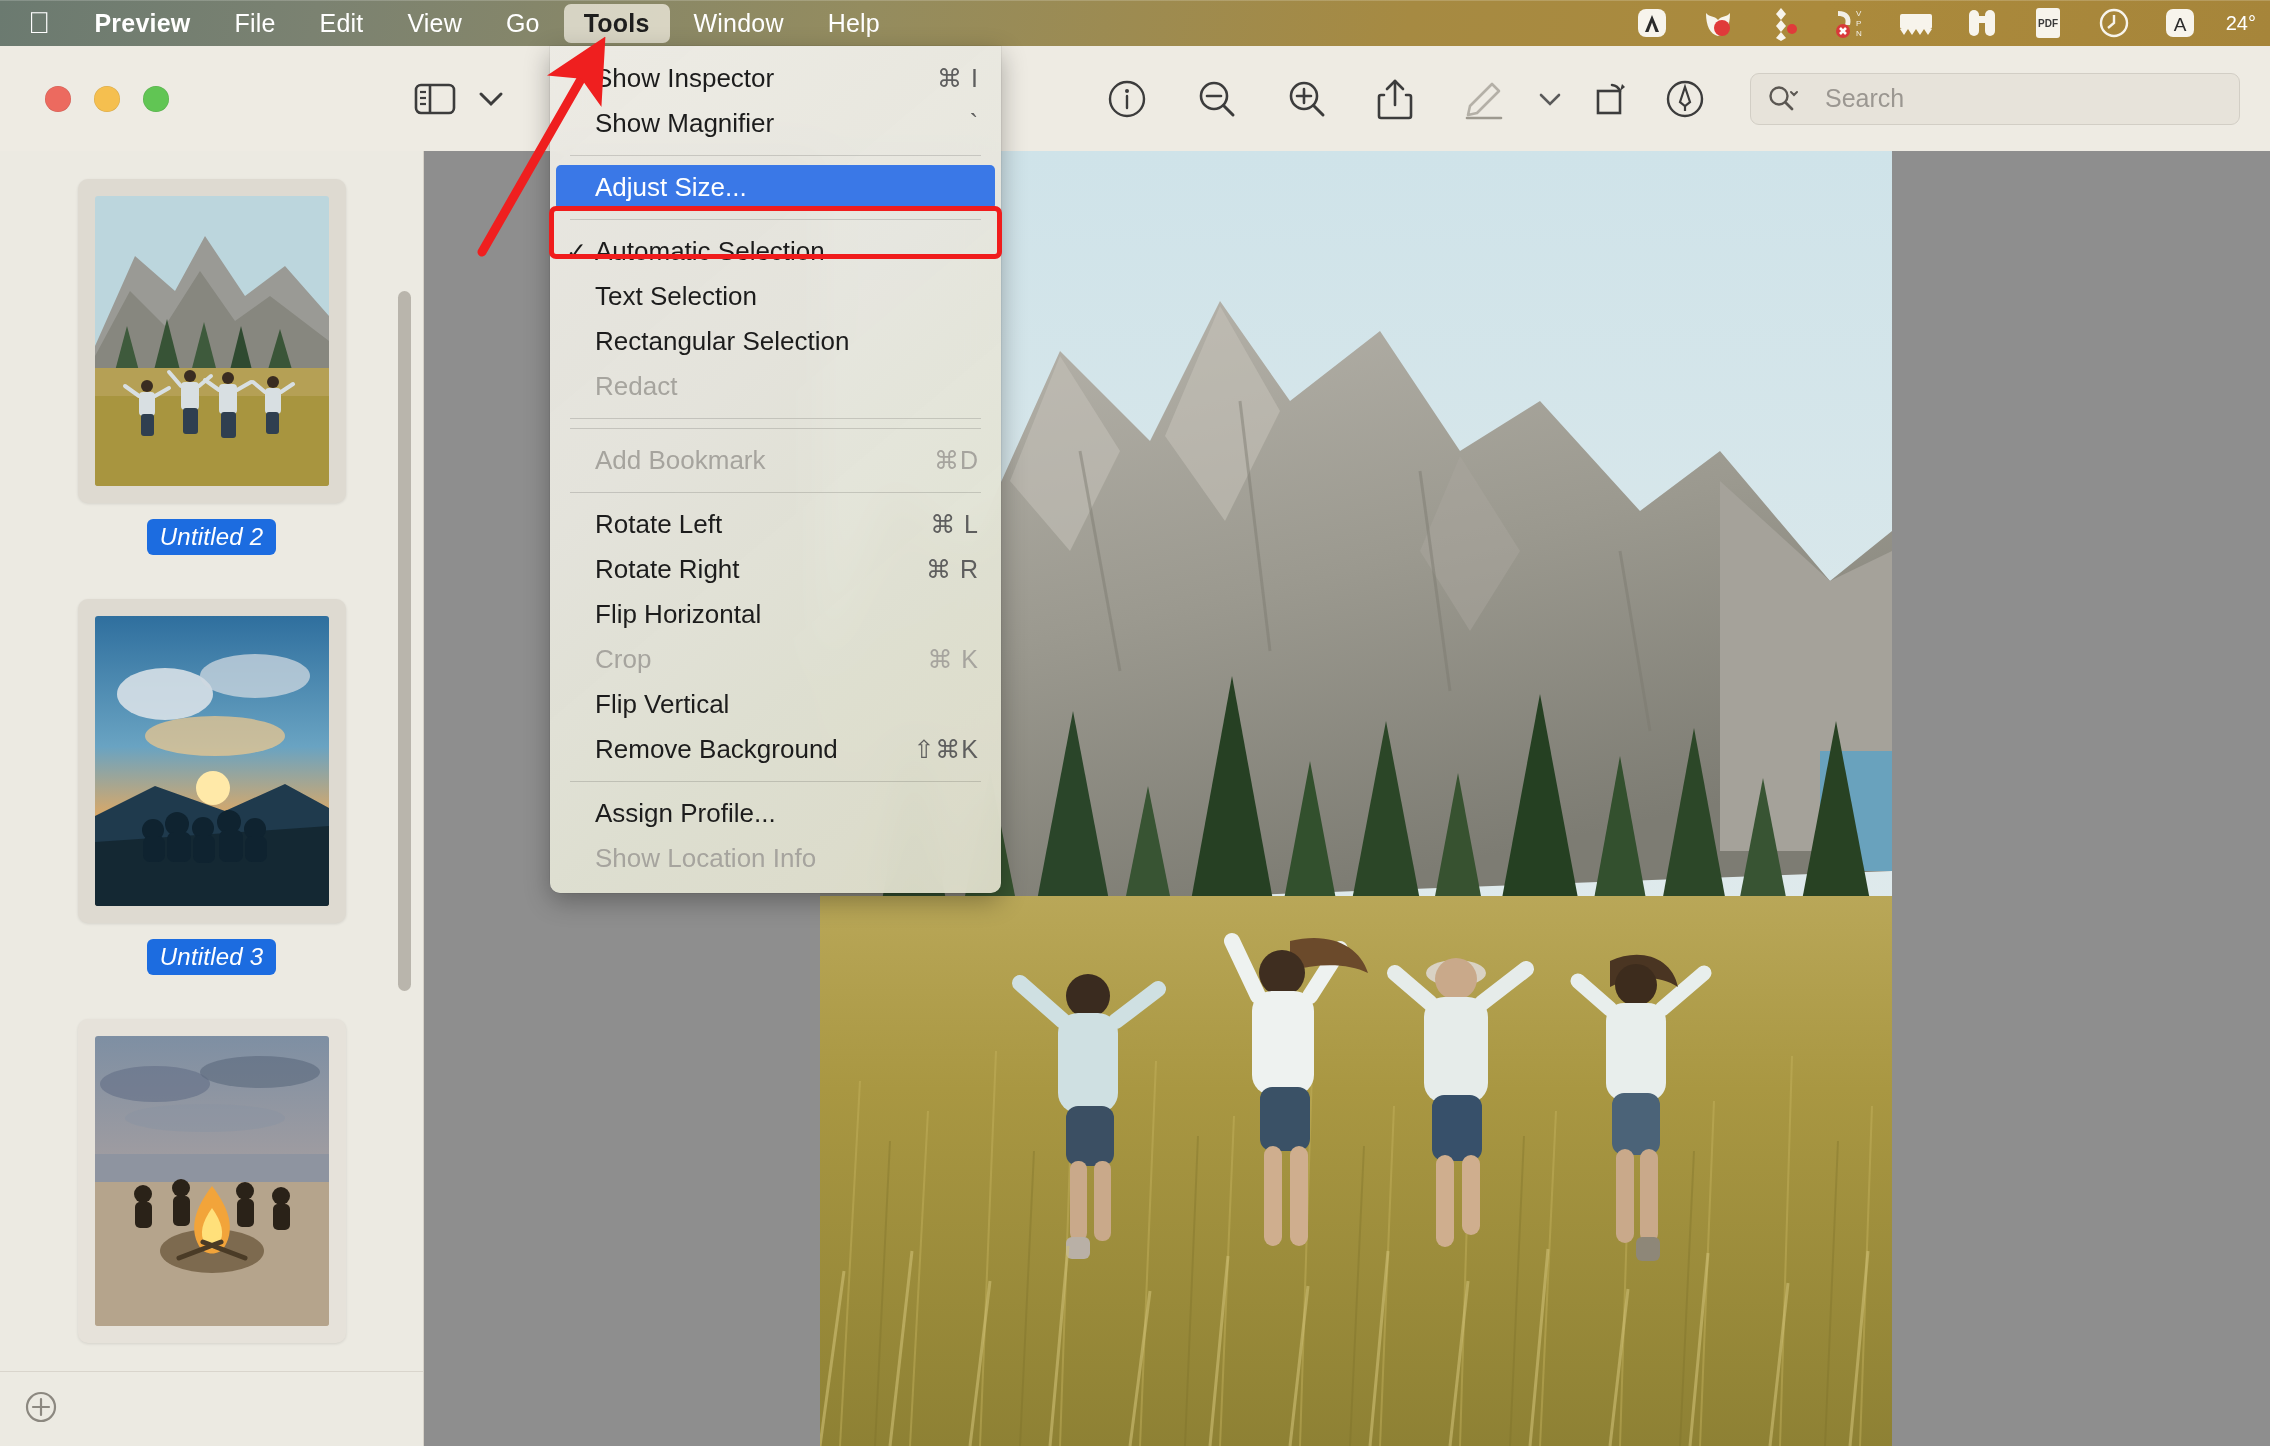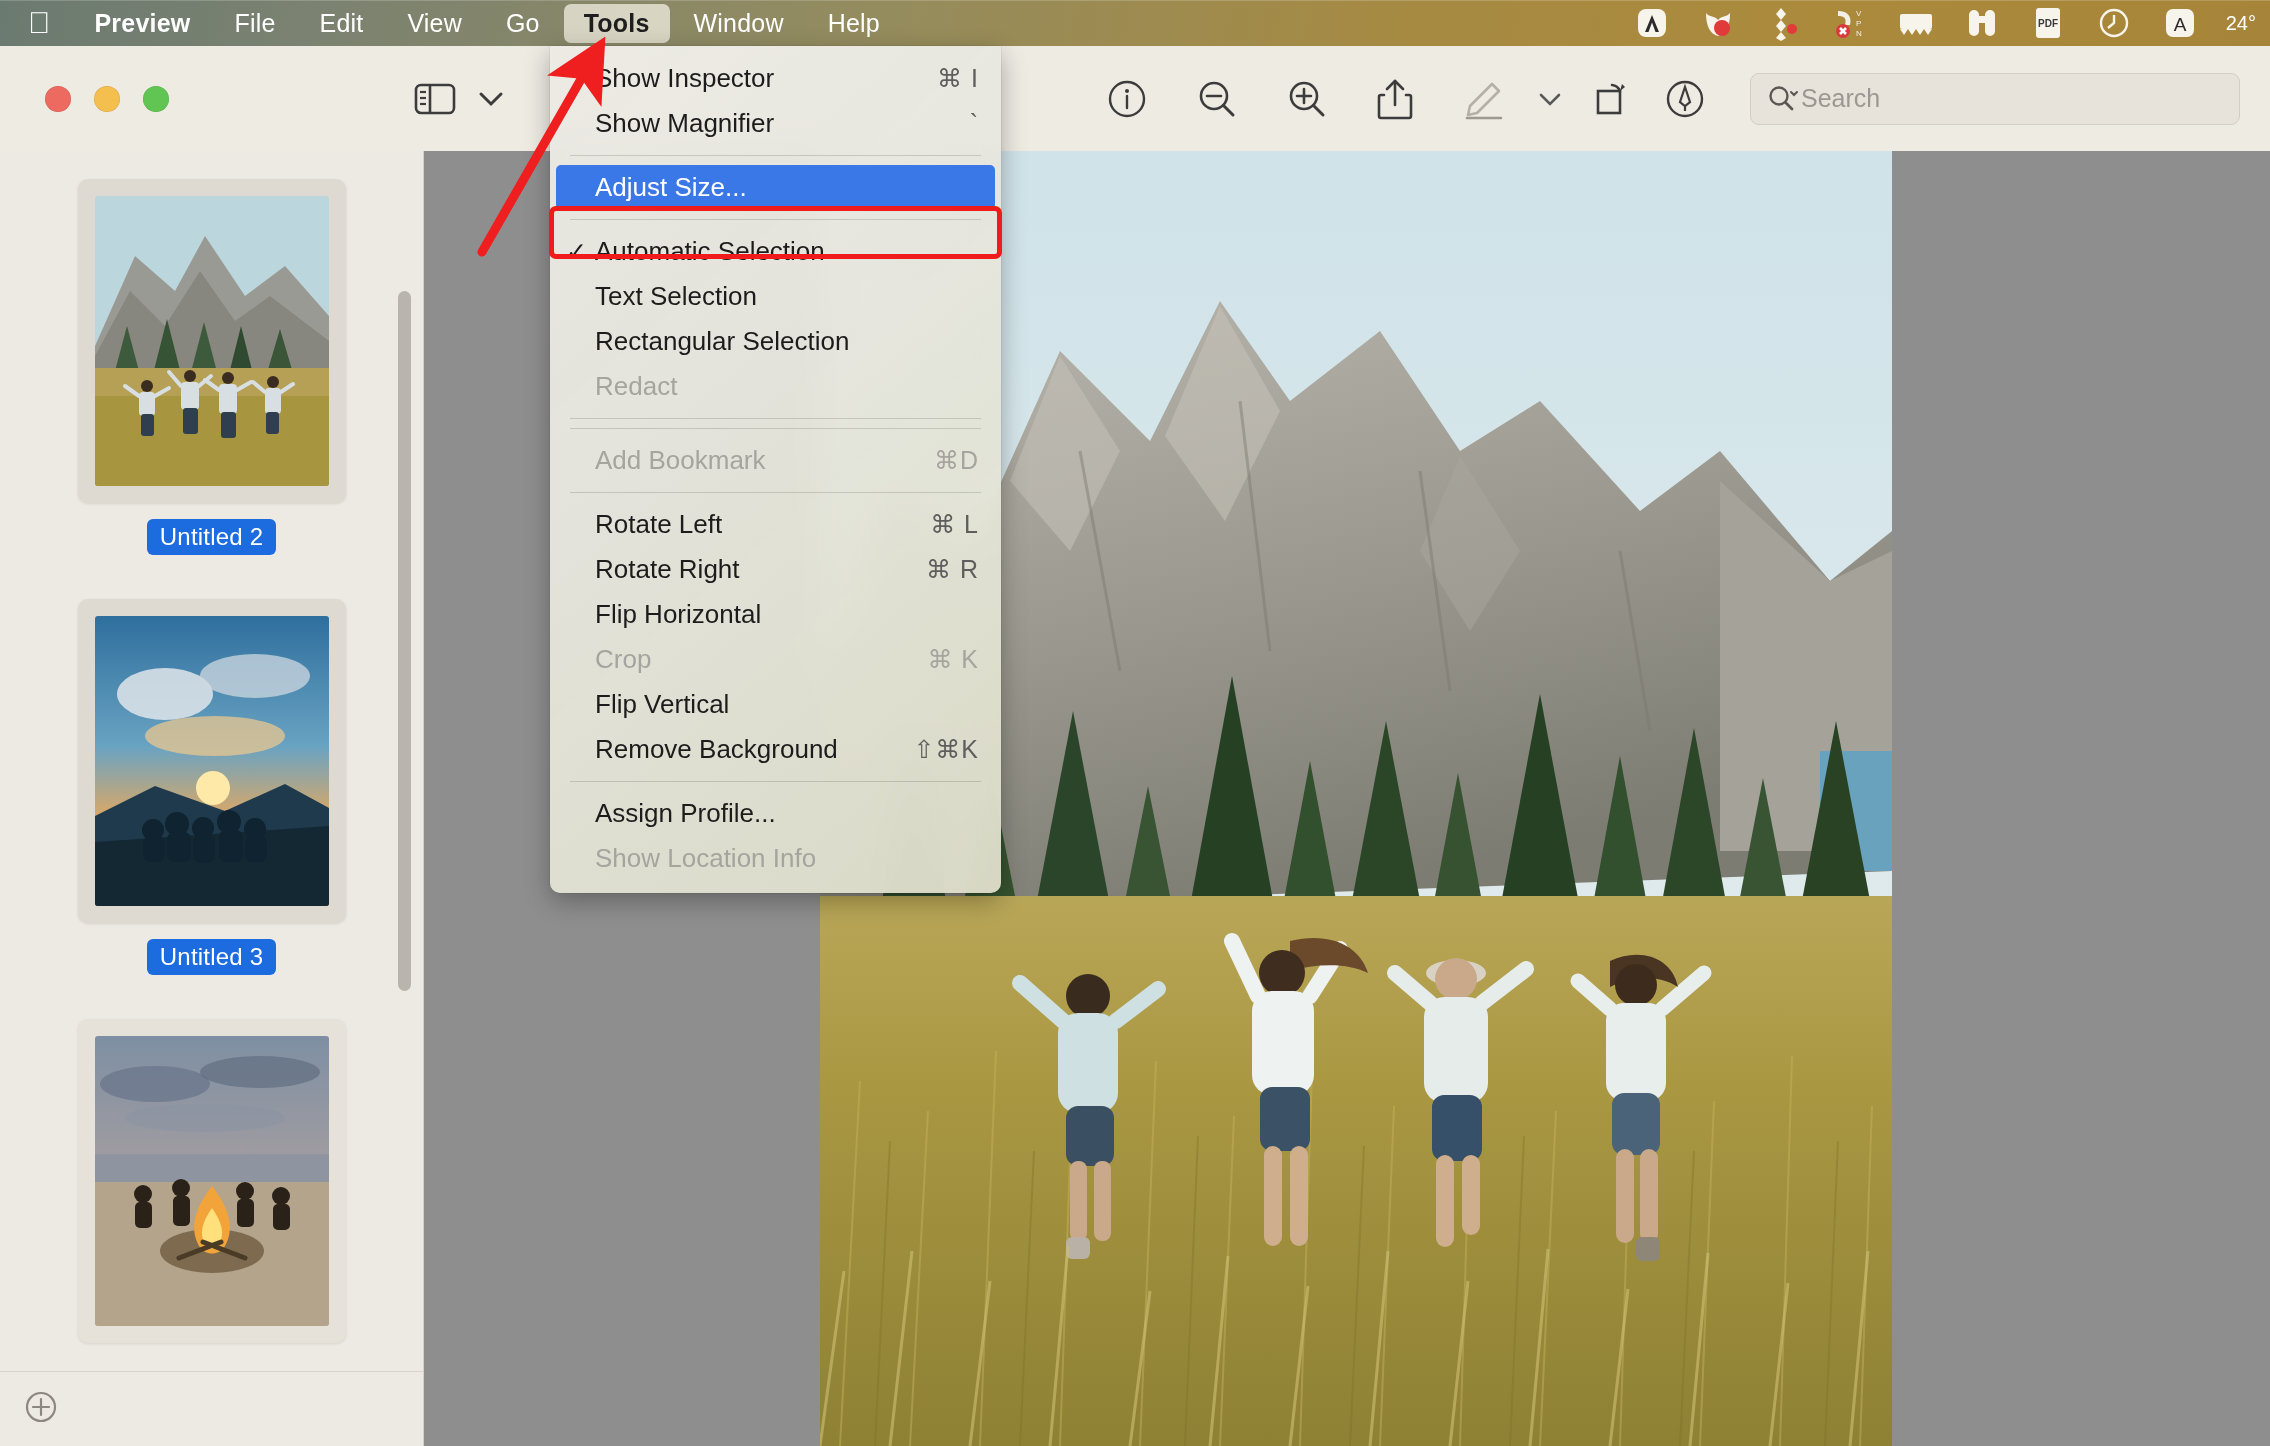--- a/index.html
+++ b/index.html
@@ -50,42 +50,42 @@
   .tl.g{ background:#61c554; box-shadow:0 0 0 .5px rgba(0,0,0,.12) inset;}
 
   #sidebarbtn{ margin-left:245px; display:flex; align-items:center; gap:22px; }
   .tb-icon{ display:flex; align-items:center; justify-content:center; }
 
   #tb-center{ margin-left:auto; display:flex; align-items:center; gap:48px; }
   #tb-right{ display:flex; align-items:center; gap:30px; margin-left:48px; margin-right:0; }
 
   #searchfield{
     width:490px; height:52px; border-radius:9px; background:#e7e3da;
-    border:1px solid #d2cec5; display:flex; align-items:center; gap:0;
+    border:1px solid #d2cec5; display:flex; align-items:center; gap:24px;
     padding:0 16px; margin-left:44px; margin-right:30px;
   }
   #searchfield .ph{ color:#9b9791; font-size:25px; }
 
   
   #sidebar{
     position:absolute; left:0; top:105px; width:424px; bottom:0;
     background:#eceae2; border-right:1px solid #d5d1c8;
     overflow:hidden;
   }
   #thumbs{ position:absolute; left:0; top:0; right:0; bottom:75px; padding-top:28px; }
   .thumb-wrap{ width:100%; display:flex; flex-direction:column; align-items:center; margin-bottom:44px; }
   .thumb-card{
     width:268px; padding:17px; background:#e6e2da; border-radius:10px;
     box-shadow:0 1px 3px rgba(0,0,0,.10);
   }
   .thumb-card.sel{ background:#dedad1; }
   .thumb-img{ width:234px; height:290px; border-radius:3px; overflow:hidden; position:relative; }
   .thumb-label{
     margin-top:16px; background:#1c6ce0; color:#fff; font-size:24px;
-    padding:4px 13px; border-radius:6px; letter-spacing:.2px;
+    padding:4px 13px; border-radius:6px; letter-spacing:.2px;font-style:italic;
   }
   #sb-bottom{
     position:absolute; left:0; bottom:0; width:424px; height:75px;
     border-top:1px solid #d9d5cc; background:#eceae2; display:flex; align-items:center;
   }
   #addbtn{ margin-left:20px; }
   #sb-scroll{
     position:absolute; right:12px; top:140px; width:13px; height:700px;
     border-radius:7px; background:#b9b5ac;
   }

